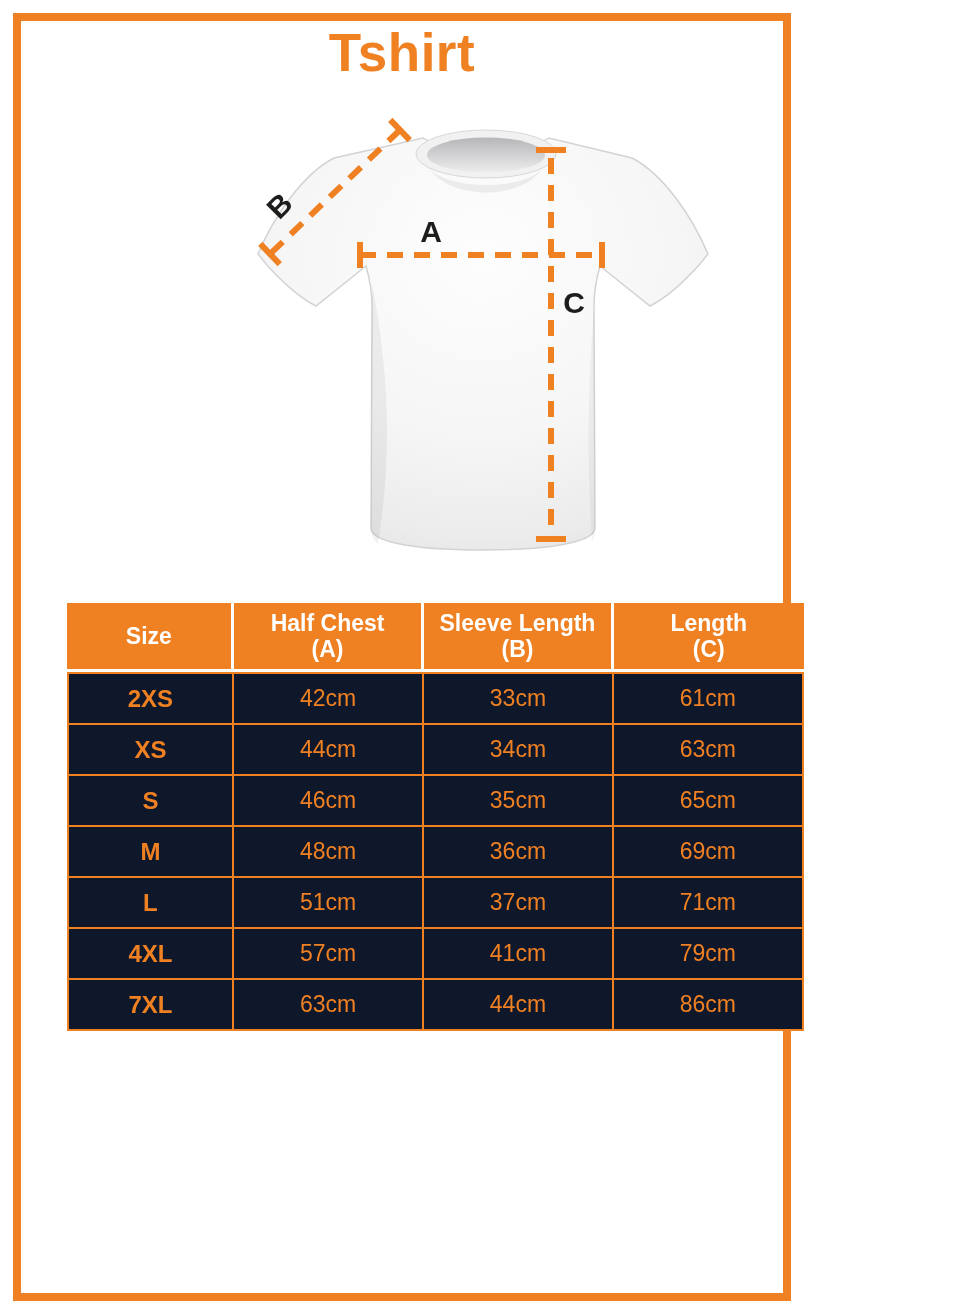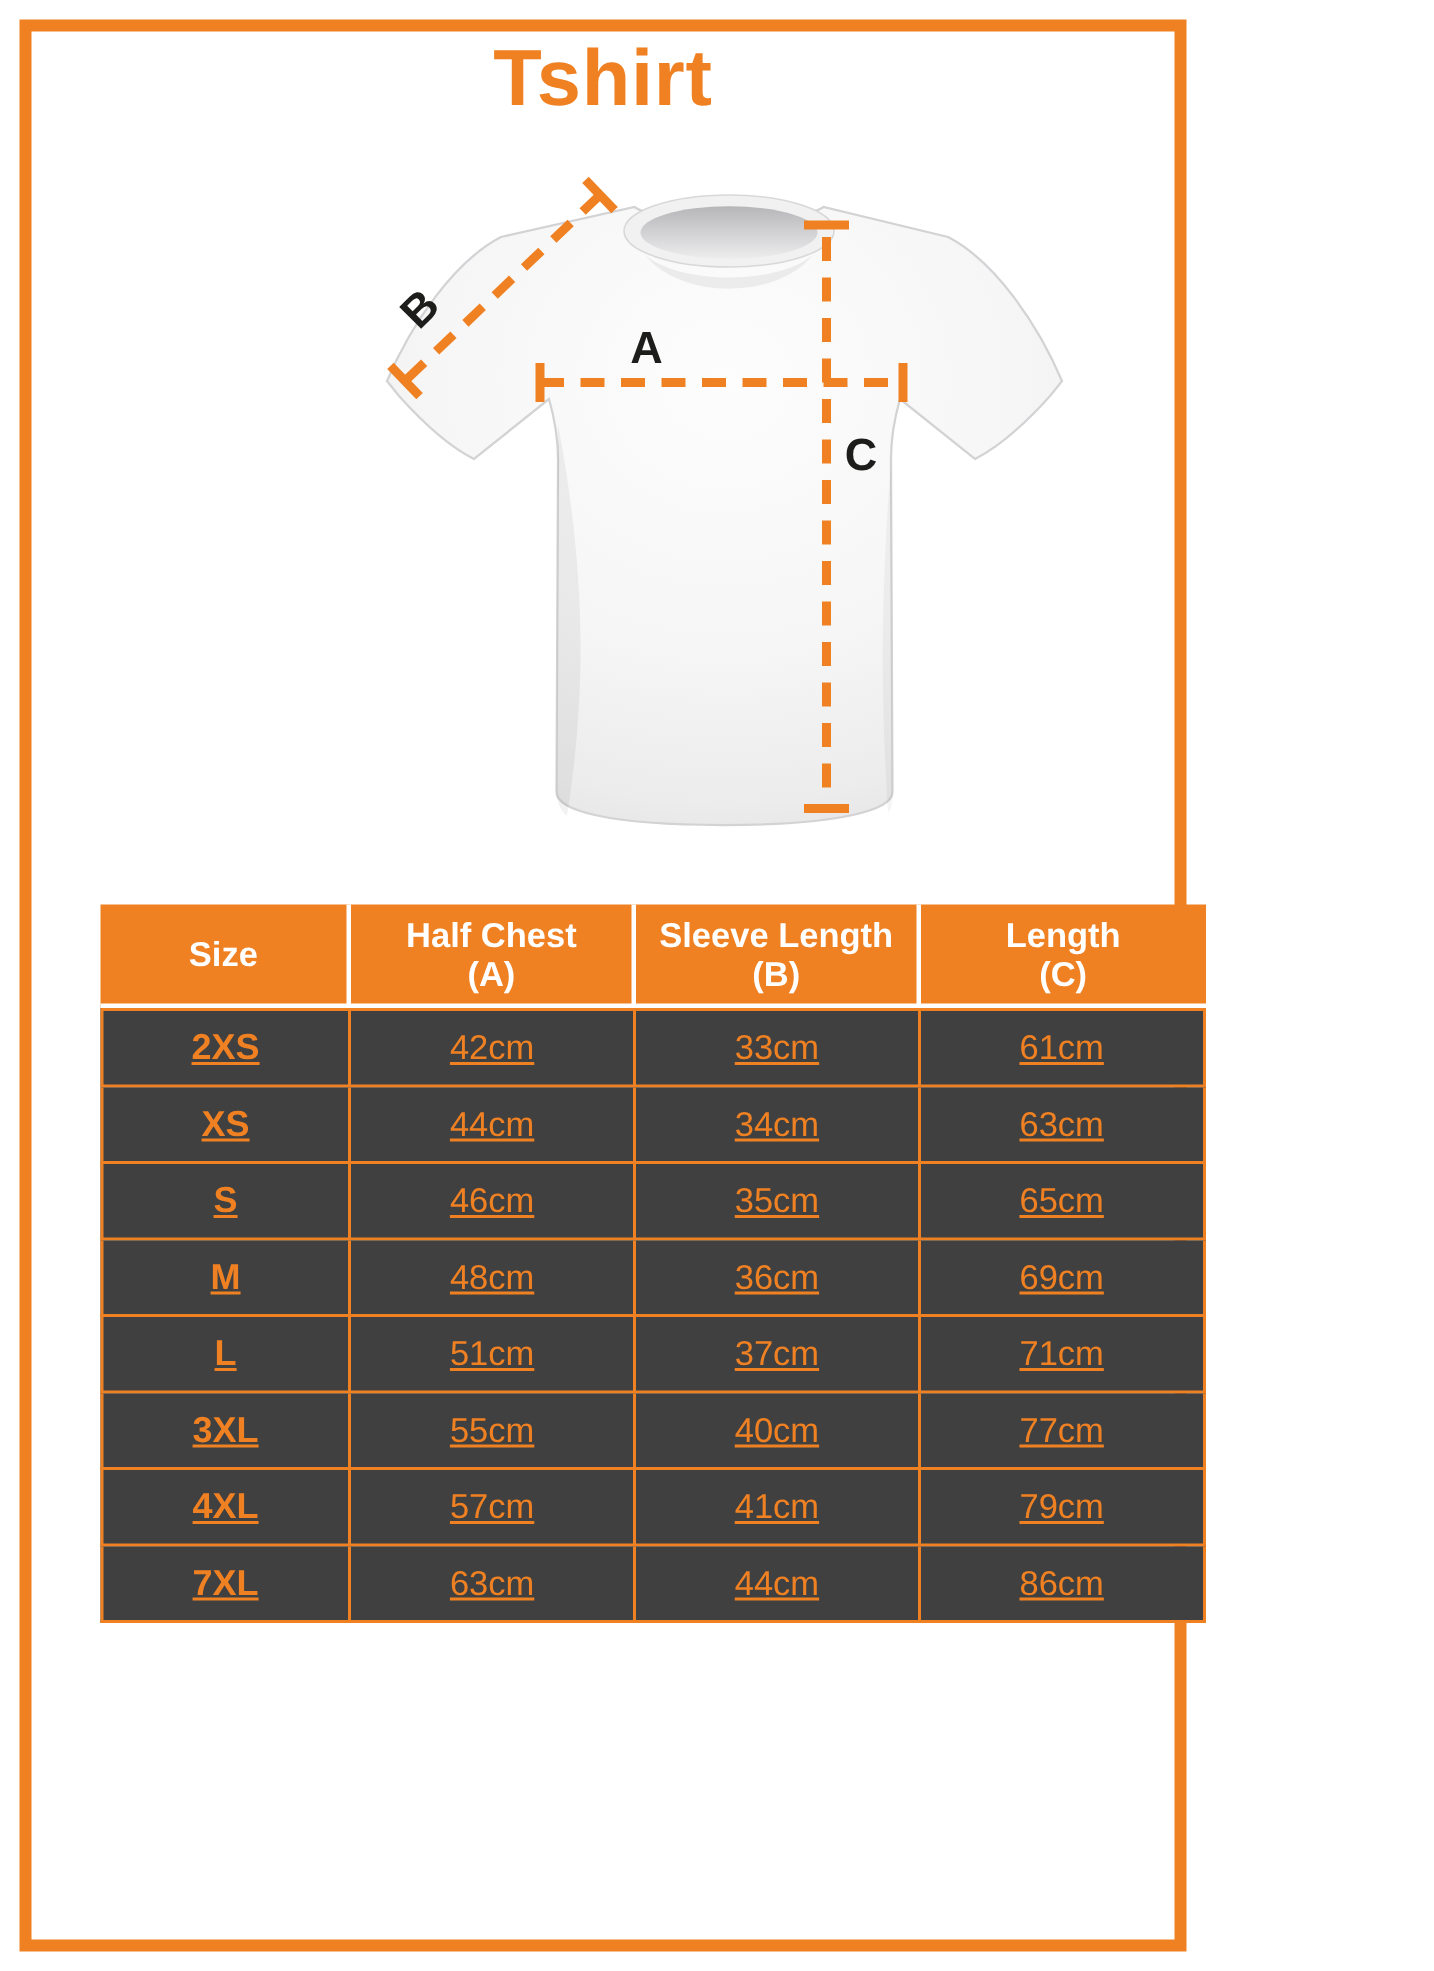--- a/index.html
+++ b/index.html
@@ -58,28 +58,27 @@
     padding:0;
     border-right:3px solid #ffffff;
     border-bottom:3px solid #ffffff;
     text-align:center;
     vertical-align:middle;
   }
   .size-table th:last-child{border-right:none;}
   .size-table td{
     height:49px;
     padding:0;
-    background:#404040;
+    background:#0f172a;
     color:var(--accent);
     font-size:23px;
     text-align:center;
     vertical-align:middle;
     border-right:2px solid var(--accent);
     border-bottom:2px solid var(--accent);
-    text-decoration:underline;
   }
   .size-table tbody td:first-child{border-left:2px solid var(--accent);}
   .size-table tbody tr:first-child td{border-top:2px solid var(--accent);}
   .size-table td.size{font-weight:bold;font-size:24px;}
 </style>
 </head>
 <body>
 
 <div class="sheet">
 
@@ -203,26 +202,20 @@
         <td>36cm</td>
         <td>69cm</td>
       </tr>
       <tr>
         <td class="size">L</td>
         <td>51cm</td>
         <td>37cm</td>
         <td>71cm</td>
       </tr>
       <tr>
-        <td class="size">3XL</td>
-        <td>55cm</td>
-        <td>40cm</td>
-        <td>77cm</td>
-      </tr>
-      <tr>
         <td class="size">4XL</td>
         <td>57cm</td>
         <td>41cm</td>
         <td>79cm</td>
       </tr>
       <tr>
         <td class="size">7XL</td>
         <td>63cm</td>
         <td>44cm</td>
         <td>86cm</td>

